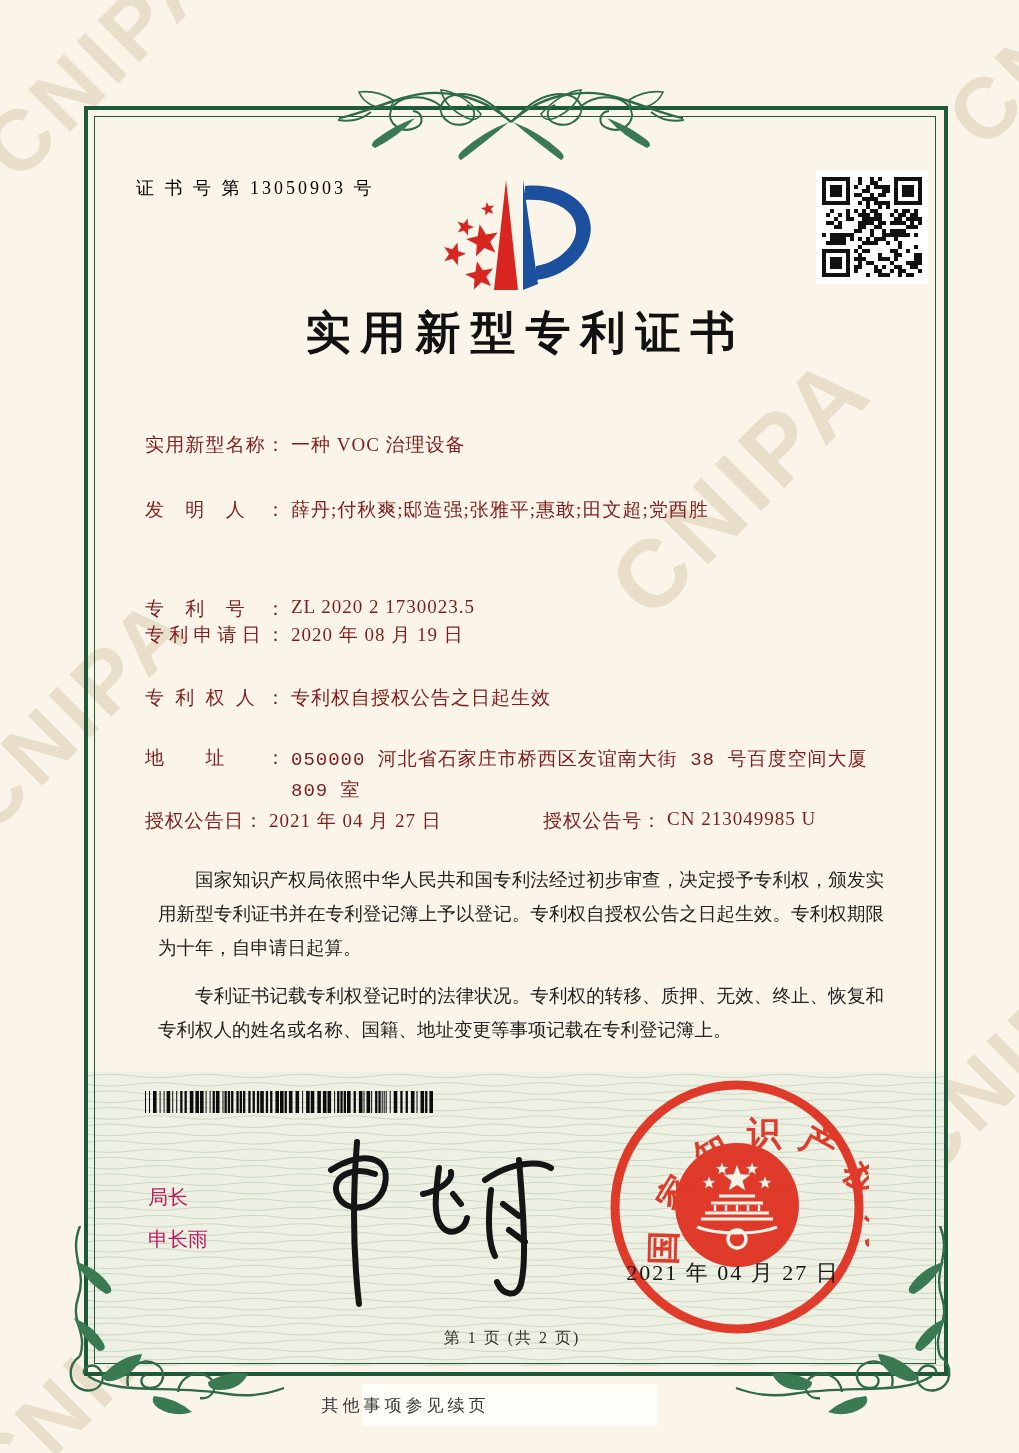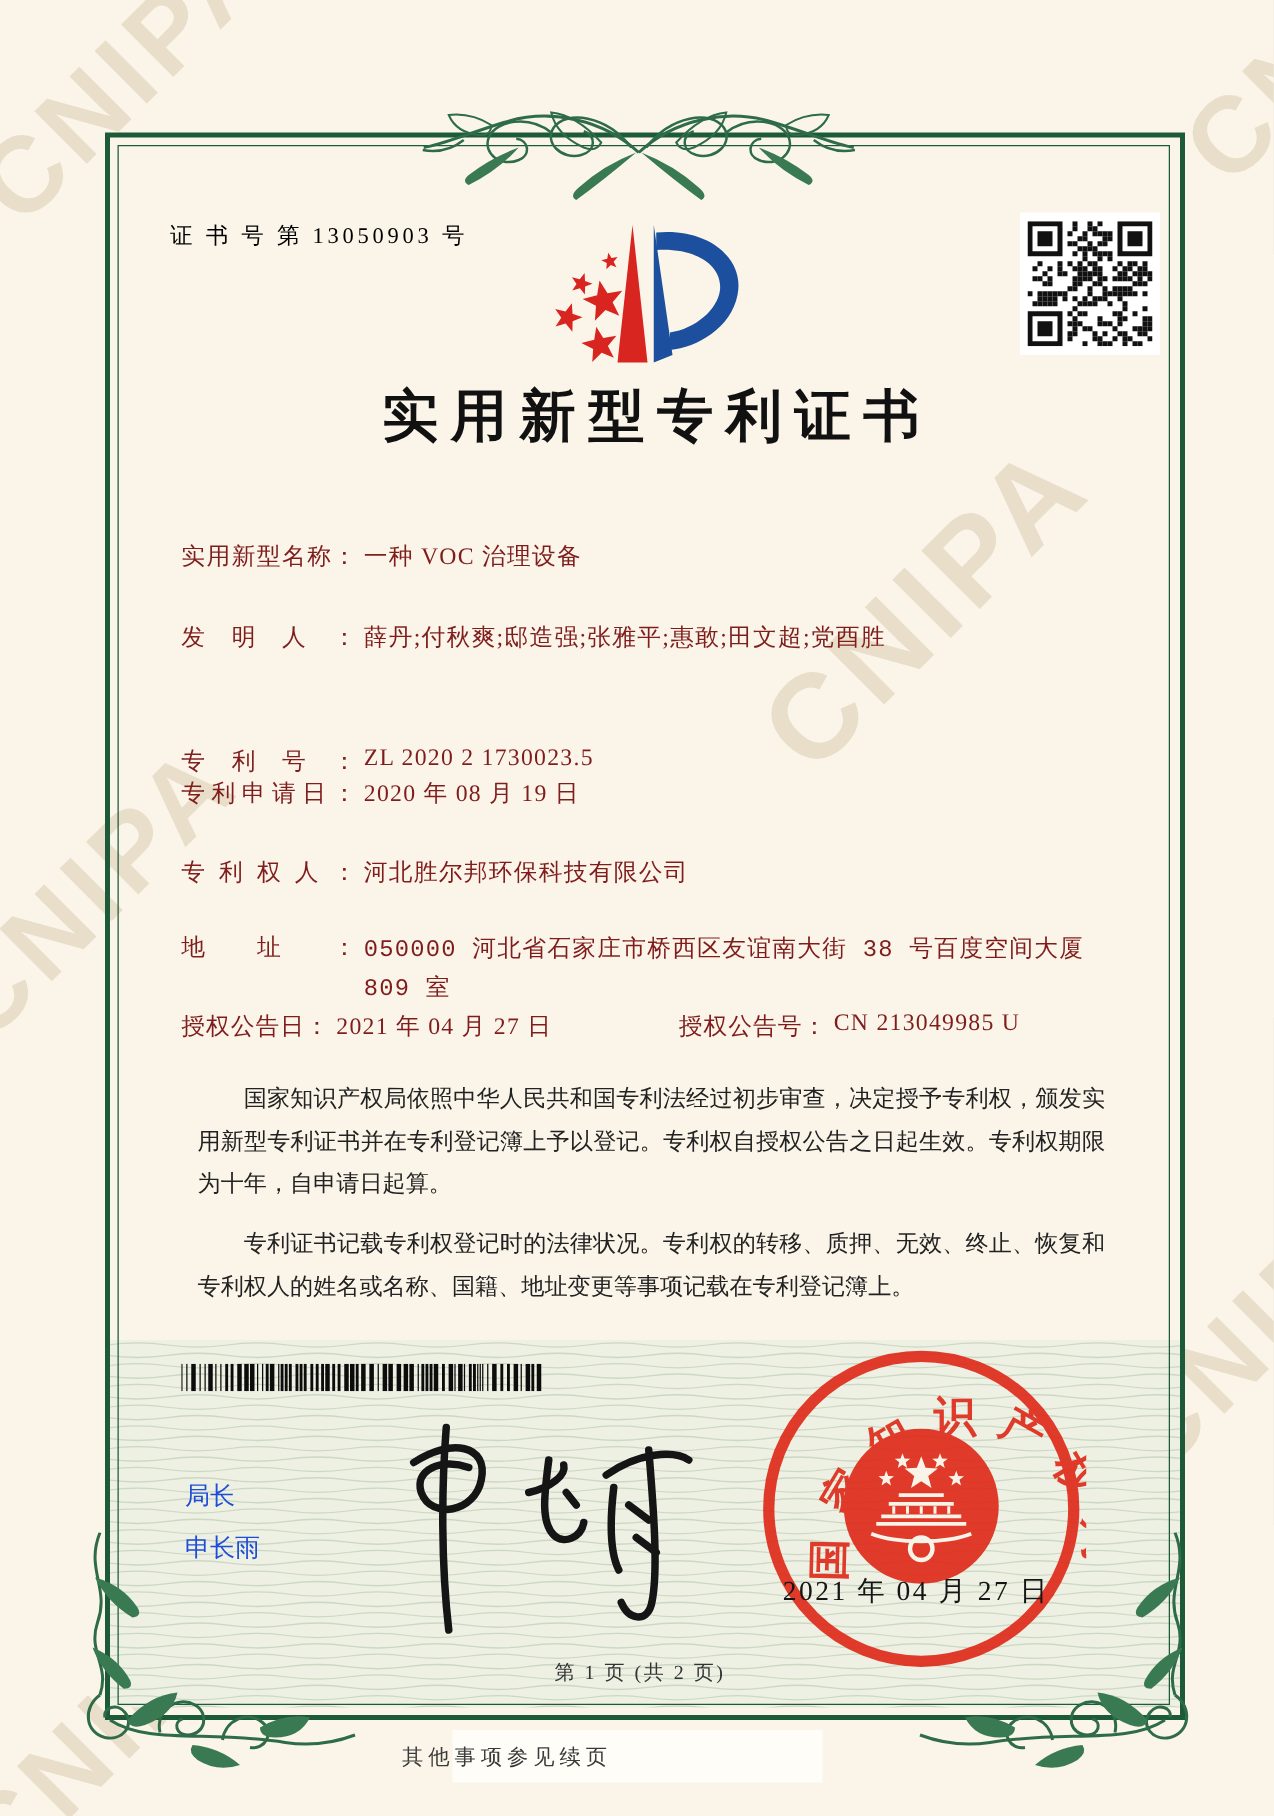--- a/index.html
+++ b/index.html
@@ -39,21 +39,21 @@
   .fvalue{display:inline-block;margin-left:6px;vertical-align:top;letter-spacing:1px;}
   .fvalue.wrap{white-space:normal;width:620px;line-height:1.65;}
   .pair2{position:absolute;left:398px;top:0;}
   .pair2 .flabel{width:118px;}
   .legal{
     position:absolute;left:145px;top:850px;width:752px;
     font-size:18.5px;line-height:1.85;color:#222;text-align:justify;
   }
   .legal p{margin:13px;text-indent:2em;}
   .barcode{position:absolute;left:145px;top:1091px;}
-  .signer{position:absolute;left:148px;top:1176px;font-size:20px;color:#1d4ed8;line-height:2.1;}
+  .signer{position:absolute;left:148px;top:1176px;font-size:20px;color:#be185d;line-height:2.1;}
   .signature{position:absolute;left:295px;top:1132px;}
   .seal{position:absolute;left:605px;top:1075px;}
   .seal-date{
     position:absolute;left:618px;top:1258px;width:230px;text-align:center;
     font-size:22px;letter-spacing:2px;color:#151515;white-space:nowrap;
   }
   .page-num{position:absolute;left:84px;top:1328px;width:856px;text-align:center;font-size:16px;color:#333;letter-spacing:2px;}
   .footer-note-box{position:absolute;left:362px;top:1384px;width:296px;height:42px;background:#fffdf7;}
   .footer-note{
     position:absolute;left:0;top:1394px;width:811px;text-align:center;
@@ -406,21 +406,21 @@
   <div class="frow" style="top:497px;">
     <span class="flabel">发明人：</span><span class="fvalue">薛丹;付秋爽;邸造强;张雅平;惠敢;田文超;党酉胜</span>
   </div>
   <div class="frow" style="top:560px;margin-top:36px;">
     <span class="flabel">专利号：</span><span class="fvalue">ZL 2020 2 1730023.5</span>
   </div>
   <div class="frow" style="top:622px;">
     <span class="flabel">专利申请日：</span><span class="fvalue">2020 年 08 月 19 日</span>
   </div>
   <div class="frow" style="top:685px;">
-    <span class="flabel">专利权人：</span><span class="fvalue">河北胜尔邦环保科技有限公司</span>
+    <span class="flabel">专利权人：</span><span class="fvalue">专利权自授权公告之日起生效</span>
   </div>
   <div class="frow" style="top:745px;font-family:Liberation Mono, monospace;">
     <span class="flabel">地址：</span><span class="fvalue wrap">050000  河北省石家庄市桥西区友谊南大街 38 号百度空间大厦 809 室</span>
   </div>
   <div class="frow" style="top:808px;">
     <span class="flabel" style="width:118px;">授权公告日：</span><span class="fvalue">2021 年 04 月 27 日</span>
     <span class="pair2">
       <span class="flabel">授权公告号：</span><span class="fvalue">CN 213049985 U</span>
     </span>
   </div>

